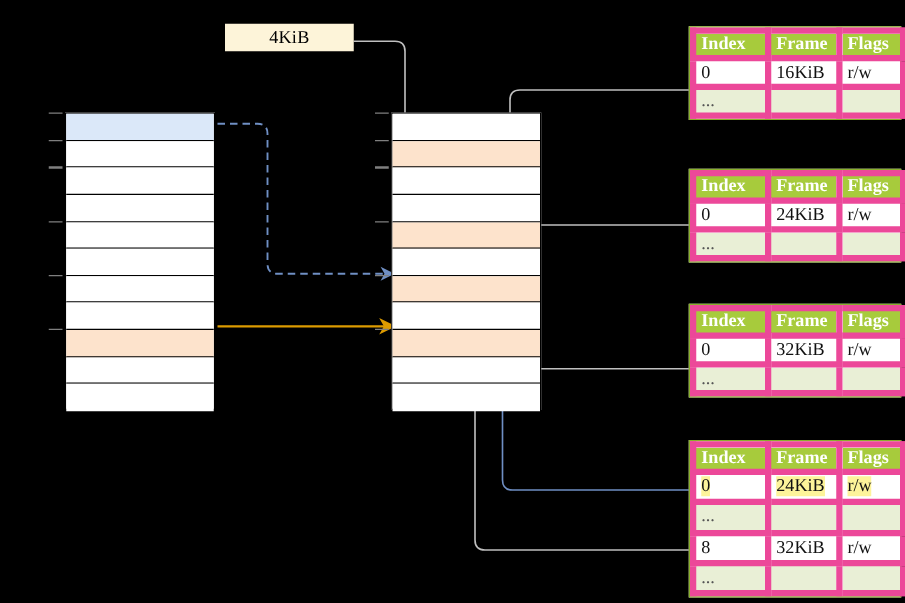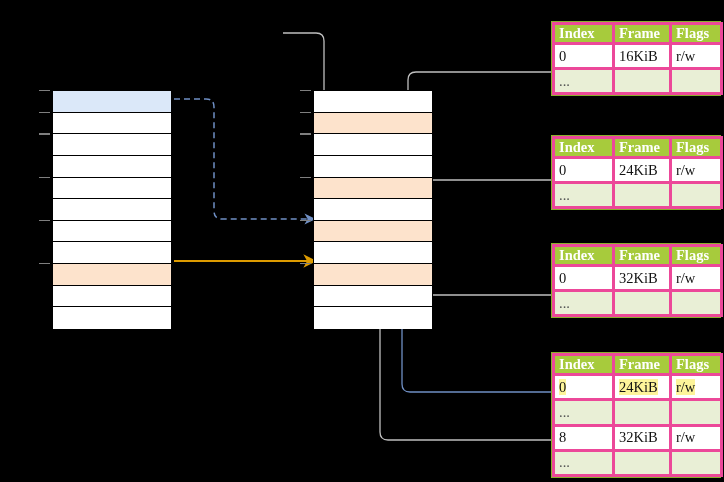--- a/index.html
+++ b/index.html
@@ -78,21 +78,21 @@
     background: #ffffff;
   }
   .ptable table {
     border-collapse: collapse;
     width: 100%;
     height: 100%;
     table-layout: fixed;
   }
   .ptable th, .ptable td {
     box-sizing: border-box;
-    border: 3px solid #ec4899;
+    border: 5px solid #ec4899;
     padding: 0 4px;
     font-size: 14.5px;
     font-weight: normal;
     text-align: left;
     vertical-align: middle;
     white-space: nowrap;
     overflow: hidden;
   }
   .ptable th {
     background: #a7cb3c;
@@ -151,20 +151,23 @@
 
     <g>
       <path d="M174,99 L206,99 Q214,99 214,107 L214,211 Q214,219 222,219 L310,219" fill="none" stroke="#6f8fc4" stroke-width="1.5" stroke-dasharray="6 4" marker-end="url(#ar-blue)"></path>
     </g>
 
     <g>
       <path d="M174,261 L310,261" fill="none" stroke="#dd9b00" stroke-width="1.8" marker-end="url(#ar-orange)"></path>
     </g>
   </svg>
 
+  <div class="chip" style="left:180px; top:19px; width:103px; height:22px;">
+    <span>4KiB</span>
+  </div>
 
   <div class="memcol" id="vcol" style="left:52px; top:90px; width:120px; height:238px;">
       <div class="memrow blue" style="height: 21.6364px;"></div>
       <div class="memrow" style="height: 21.6364px;"></div>
       <div class="memrow" style="height: 21.6364px;"></div>
       <div class="memrow" style="height: 21.6364px;"></div>
       <div class="memrow" style="height: 21.6364px;"></div>
       <div class="memrow" style="height: 21.6364px;"></div>
       <div class="memrow" style="height: 21.6364px;"></div>
       <div class="memrow" style="height: 21.6364px;"></div>

